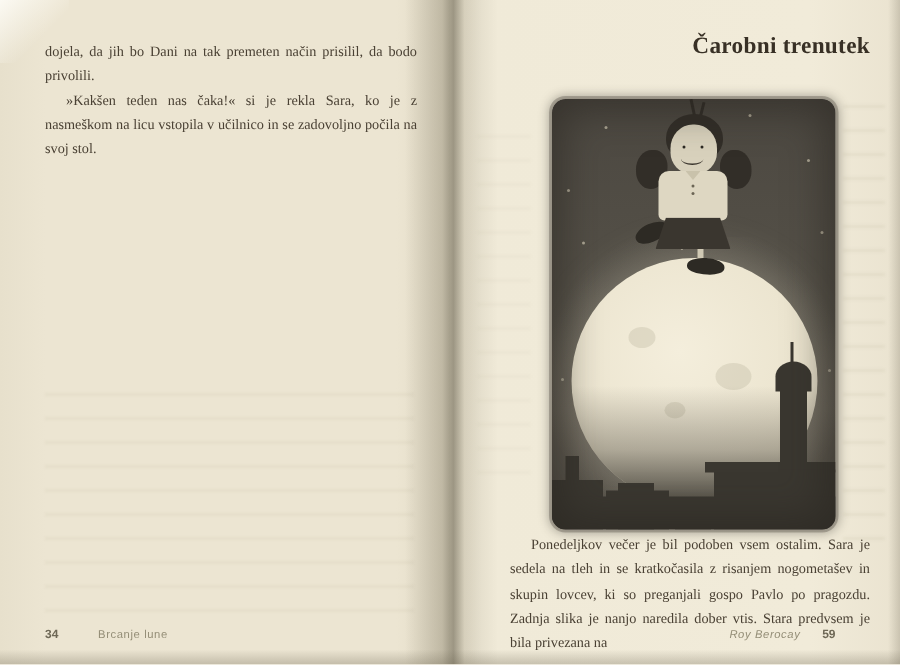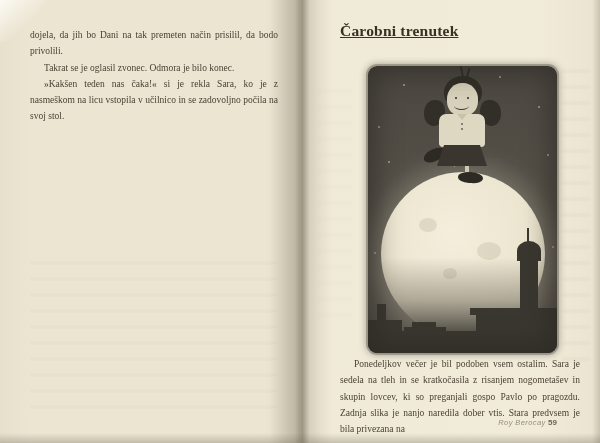--- a/index.html
+++ b/index.html
@@ -21,30 +21,30 @@
     background:linear-gradient(270deg,rgba(90,83,65,0.22),rgba(90,83,65,0));}
 
   
   .textblock{position:absolute;color:#4a4134;font-size:9.5px;line-height:16.3px;}
   .textblock p{margin:0;text-align:justify;}
   .textblock p.indent{text-indent:14px;}
   .left-text{left:30px;top:27px;width:248px;}
   .right-text{left:340px;top:356px;width:240px;}
 
   
-  .chapter-title{position:absolute;left:340px;top:22px;width:240px;text-align:left;
-    font-size:15.5px;font-weight:bold;color:#3830222;color:#383025;letter-spacing:.2px;text-decoration:underline;}
+  .chapter-title{position:absolute;left:340px;top:22px;width:240px;text-align:right;
+    font-size:15.5px;font-weight:bold;color:#3830222;color:#383025;letter-spacing:.2px;}
 
   
   .footer{position:absolute;top:418px;font-family:"Liberation Sans","DejaVu Sans",sans-serif;font-size:7.5px;color:#948e77;letter-spacing:.4px;}
   .footer .pnum{font-weight:bold;font-size:8px;color:#6e6856;letter-spacing:0;}
   .footer.fleft{left:30px;width:240px;text-align:left;}
   .footer.fleft .ftitle{margin-left:24px;}
   .footer.fright{left:341px;width:216px;text-align:right;}
-  .footer.fright .ftitle{font-style:italic;}
+  .footer.fright .ftitle{margin-right:12px;font-style:italic;}
 
   
   .illo{position:absolute;left:368px;top:66px;width:189px;height:287px;border-radius:9px;overflow:hidden;
     background:linear-gradient(180deg,#4c4841 0%,#565249 52%,#5f5a50 72%,#524e46 100%);
     box-shadow:0 0 0 2px rgba(56,52,44,0.28), 0 0 7px 2px rgba(56,52,44,0.4);}
   .illo .vignette{position:absolute;inset:0;z-index:7;border-radius:9px;
     box-shadow:inset 0 0 26px 7px rgba(38,35,30,0.55);}
   .star{position:absolute;width:2px;height:2px;border-radius:50%;background:#bdb6a2;opacity:.85;z-index:2;}
   .halo{position:absolute;left:-4px;top:92px;width:198px;height:196px;z-index:1;
     background:radial-gradient(ellipse at 50% 48%,rgba(205,198,175,0.38) 0%,rgba(205,198,175,0.12) 48%,rgba(205,198,175,0) 72%);}
@@ -100,21 +100,20 @@
 <body>
 
 <div class="scan">
 
   <div class="page left"></div>
   <div class="page right"></div>
   <div class="gutter"></div>
 
   <div class="textblock left-text">
     <p>dojela, da jih bo Dani na tak premeten način prisilil, da bodo privolili.</p>
-    <p class="indent">Takrat se je oglasil zvonec. Odmora je bilo konec.</p>
     <p class="indent">»Kakšen teden nas čaka!« si je rekla Sara, ko je z nasmeškom na licu vstopila v učilnico in se zadovoljno počila na svoj stol.</p>
   </div>
 
   <div class="chapter-title">Čarobni trenutek</div>
 
   <div class="illo">
     <div class="halo"></div>
 
     <span class="star" style="left:35px;top:18px;"></span>
     <span class="star" style="left:10px;top:60px;"></span>
@@ -167,20 +166,24 @@
       <div class="sk-base"></div>
     </div>
 
     <div class="vignette"></div>
   </div>
 
   <div class="textblock right-text">
     <p class="indent">Ponedeljkov večer je bil podoben vsem ostalim. Sara je sedela na tleh in se kratkočasila z risanjem nogometašev in skupin lovcev, ki so preganjali gospo Pavlo po pragozdu. Zadnja slika je nanjo naredila dober vtis. Stara predvsem je bila privezana na</p>
   </div>
 
+  <div class="footer fleft">
+    <span class="pnum">34</span>
+    <span class="ftitle">Brcanje lune</span>
+  </div>
   <div class="footer fright">
     <span class="ftitle">Roy Berocay</span>
     <span class="pnum">59</span>
   </div>
 
   <div class="ghost" style="left:30px;top:262px;width:246px;height:148px;"></div>
   <div class="ghost" style="left:562px;top:70px;width:28px;height:300px;opacity:.38;"></div>
   <div class="ghost" style="left:318px;top:90px;width:36px;height:240px;opacity:.18;"></div>
 
   <div class="corner-light"></div>

